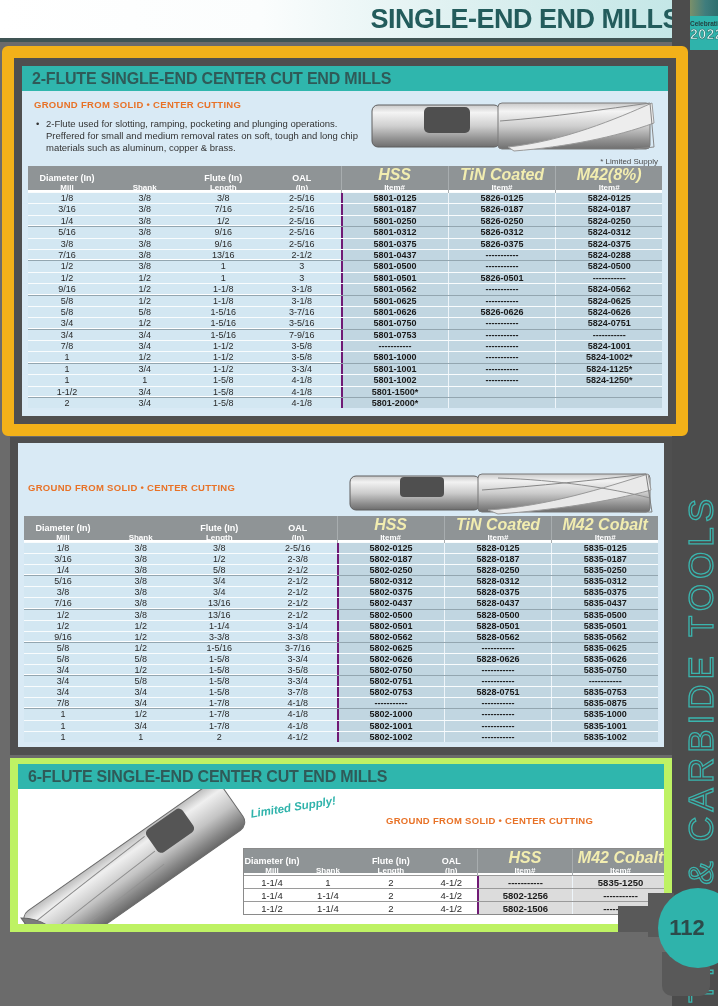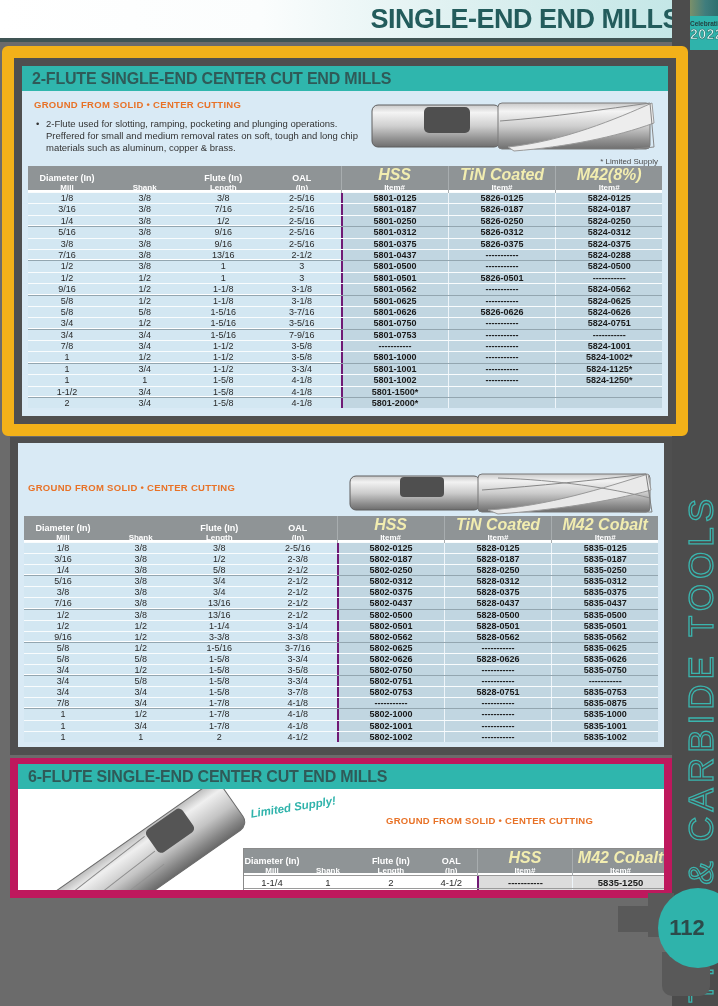--- a/index.html
+++ b/index.html
@@ -26,22 +26,22 @@
   .badge-l1 { font-size:6.5px; font-weight:700; color:#243f3f; margin-top:4px; }
   .badge-l2 { font-size:14px; font-weight:800; color:#dff4f2; -webkit-text-stroke:0.6px #1f6f6a;
     line-height:1.05; letter-spacing:0.5px; }
 
   
   .hl { position:absolute; left:2px; top:46px; width:686px; height:390px;
     border:12px solid #f2b119; border-radius:6px; background:#4f4f4f; padding:8px; z-index:2; }
   .panel-inner { width:100%; height:100%; background:#d9eaf5; position:relative; overflow:hidden; }
   .panel2 { position:absolute; left:10px; top:437px; width:662px; height:318px;
     background:#4f4f4f; padding:6px 8px 8px; z-index:1; }
-  .panel3 { position:absolute; left:10px; top:758px; width:662px; height:140px;
-    background:#be185d; padding:6px 8px 8px; z-index:1; }
+  .panel3 { position:absolute; left:10px; top:758px; width:662px; height:174px;
+    background:#bef264; padding:6px 8px 8px; z-index:1; }
   .panel3 .panel-inner { background:#ffffff; }
   .sec-head { height:25px; background:#2fb6ad; display:flex; align-items:center; padding-left:10px; }
   .sec-head span { font-size:16px; font-weight:800; color:#2f5a58; letter-spacing:-0.2px;
     transform:scaleY(1.08); transform-origin:left center; }
   .sec-body { position:absolute; left:0; right:0; top:25px; bottom:0; }
 
   .orange-sub { position:absolute; font-size:9.5px; font-weight:800; color:#e87227; letter-spacing:0.3px; }
   .bullet { position:absolute; left:14px; top:27px; width:334px; font-size:9.5px; color:#333;
     line-height:1.25; padding-left:10px; }
   .bullet::before { content:"•"; position:absolute; left:0; top:0; color:#333; }

